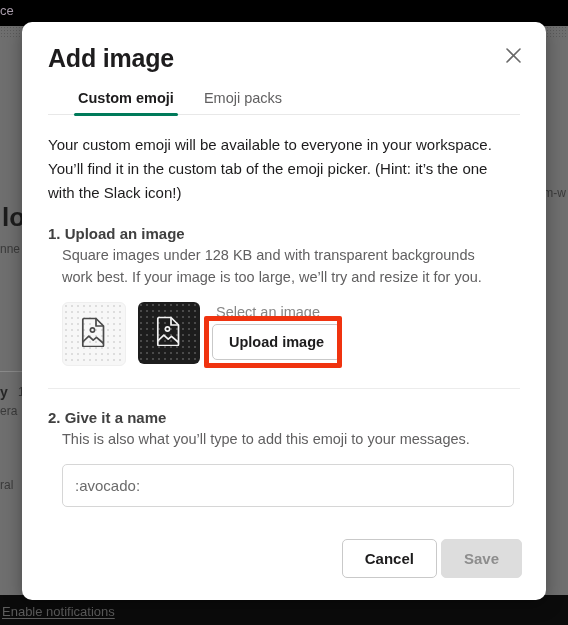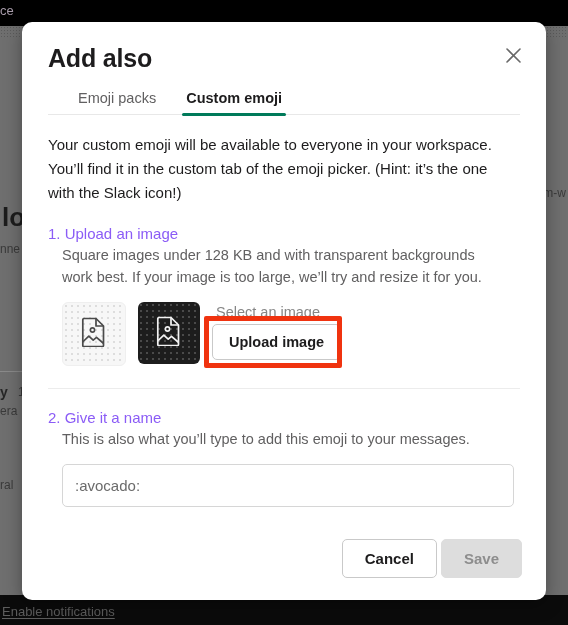--- a/index.html
+++ b/index.html
@@ -210,22 +210,22 @@
     color: #1d1c1d;
     margin: 0 0 6px 0;
     max-width: 448px;
   }
 
   .step {
     margin-top: 20px;
   }
   .step-title {
     font-size: 15px;
-    font-weight: normal;
-    color: #8b5cf6;
+    font-weight: bold;
+    color: #404040;
     margin: 0 0 2px 0;
   }
   .step-desc {
     font-size: 14.5px;
     line-height: 22px;
     color: #616061;
     margin: 0;
     padding-left: 14px;
     max-width: 440px;
   }
@@ -370,34 +370,34 @@
   </div>
 
   <div class="bg-bottombar">
     <a class="bg-bottom-link" href="#">Enable notifications</a>
   </div>
 </div>
 
 <div id="modal">
 
   <div class="modal-header">
-    <h1 class="modal-title">Add also</h1>
+    <h1 class="modal-title">Add image</h1>
 
     <button class="close-btn">
       <span>
         <svg width="17" height="17" viewBox="0 0 17 17" aria-hidden="true">
           <line x1="2" y1="2" x2="15" y2="15" stroke="#696969" stroke-width="1.6" stroke-linecap="round"></line>
           <line x1="15" y1="2" x2="2" y2="15" stroke="#696969" stroke-width="1.6" stroke-linecap="round"></line>
         </svg>
       </span>
     </button>
 
     <div class="tabs">
+      <button class="tab active">Custom emoji</button>
       <button class="tab">Emoji packs</button>
-      <button class="tab active">Custom emoji</button>
     </div>
   </div>
 
   <div class="modal-body">
 
     <p class="intro">Your custom emoji will be available to everyone in your workspace. You’ll find it in the custom tab of the emoji picker. (Hint: it’s the one with the Slack icon!)</p>
 
     <div class="step">
       <p class="step-title">1. Upload an image</p>
       <p class="step-desc">Square images under 128 KB and with transparent backgrounds work best. If your image is too large, we’ll try and resize it for you.</p>

